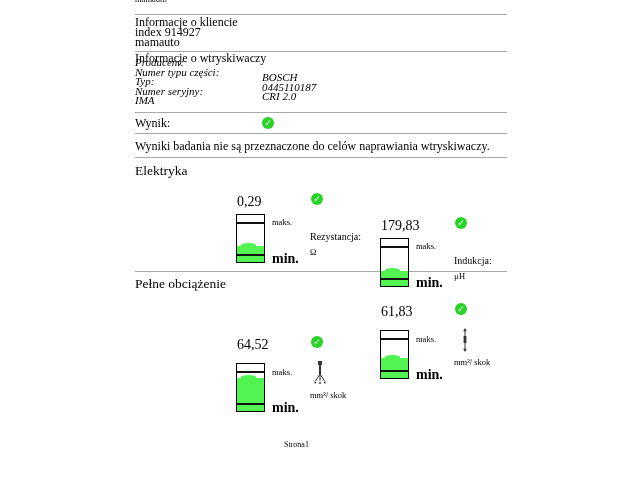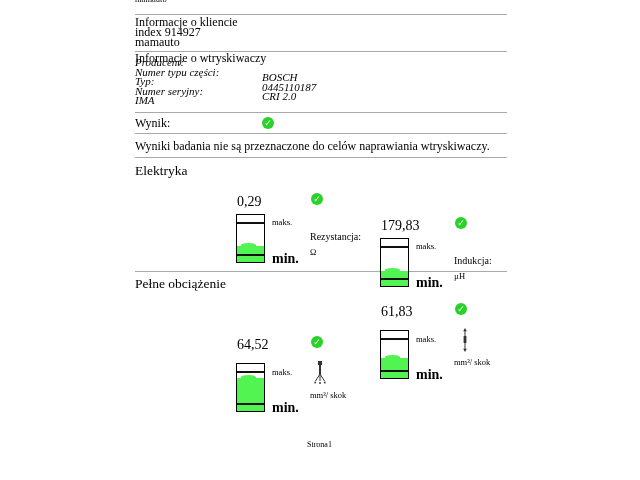--- a/index.html
+++ b/index.html
@@ -152,13 +152,13 @@
     <svg width="12" height="24" viewBox="0 0 12 24">
       <line x1="6" y1="2" x2="6" y2="22" stroke="#333" stroke-width="1"></line>
       <path d="M6 0 L4.2 3.2 L7.8 3.2 Z" fill="#333"></path>
       <path d="M6 24 L4.2 20.8 L7.8 20.8 Z" fill="#333"></path>
       <rect x="4.6" y="8" width="2.8" height="7" fill="#333"></rect>
     </svg>
   </span>
   <div class="munit">mm³/ skok</div>
 </div>
 
-<div class="t" style="left:307px;top:440px;font-size:8px">Strona1</div>
+<div class="t" style="left:284px;top:440px;font-size:8px">Strona1</div>
 
 </body></html>

